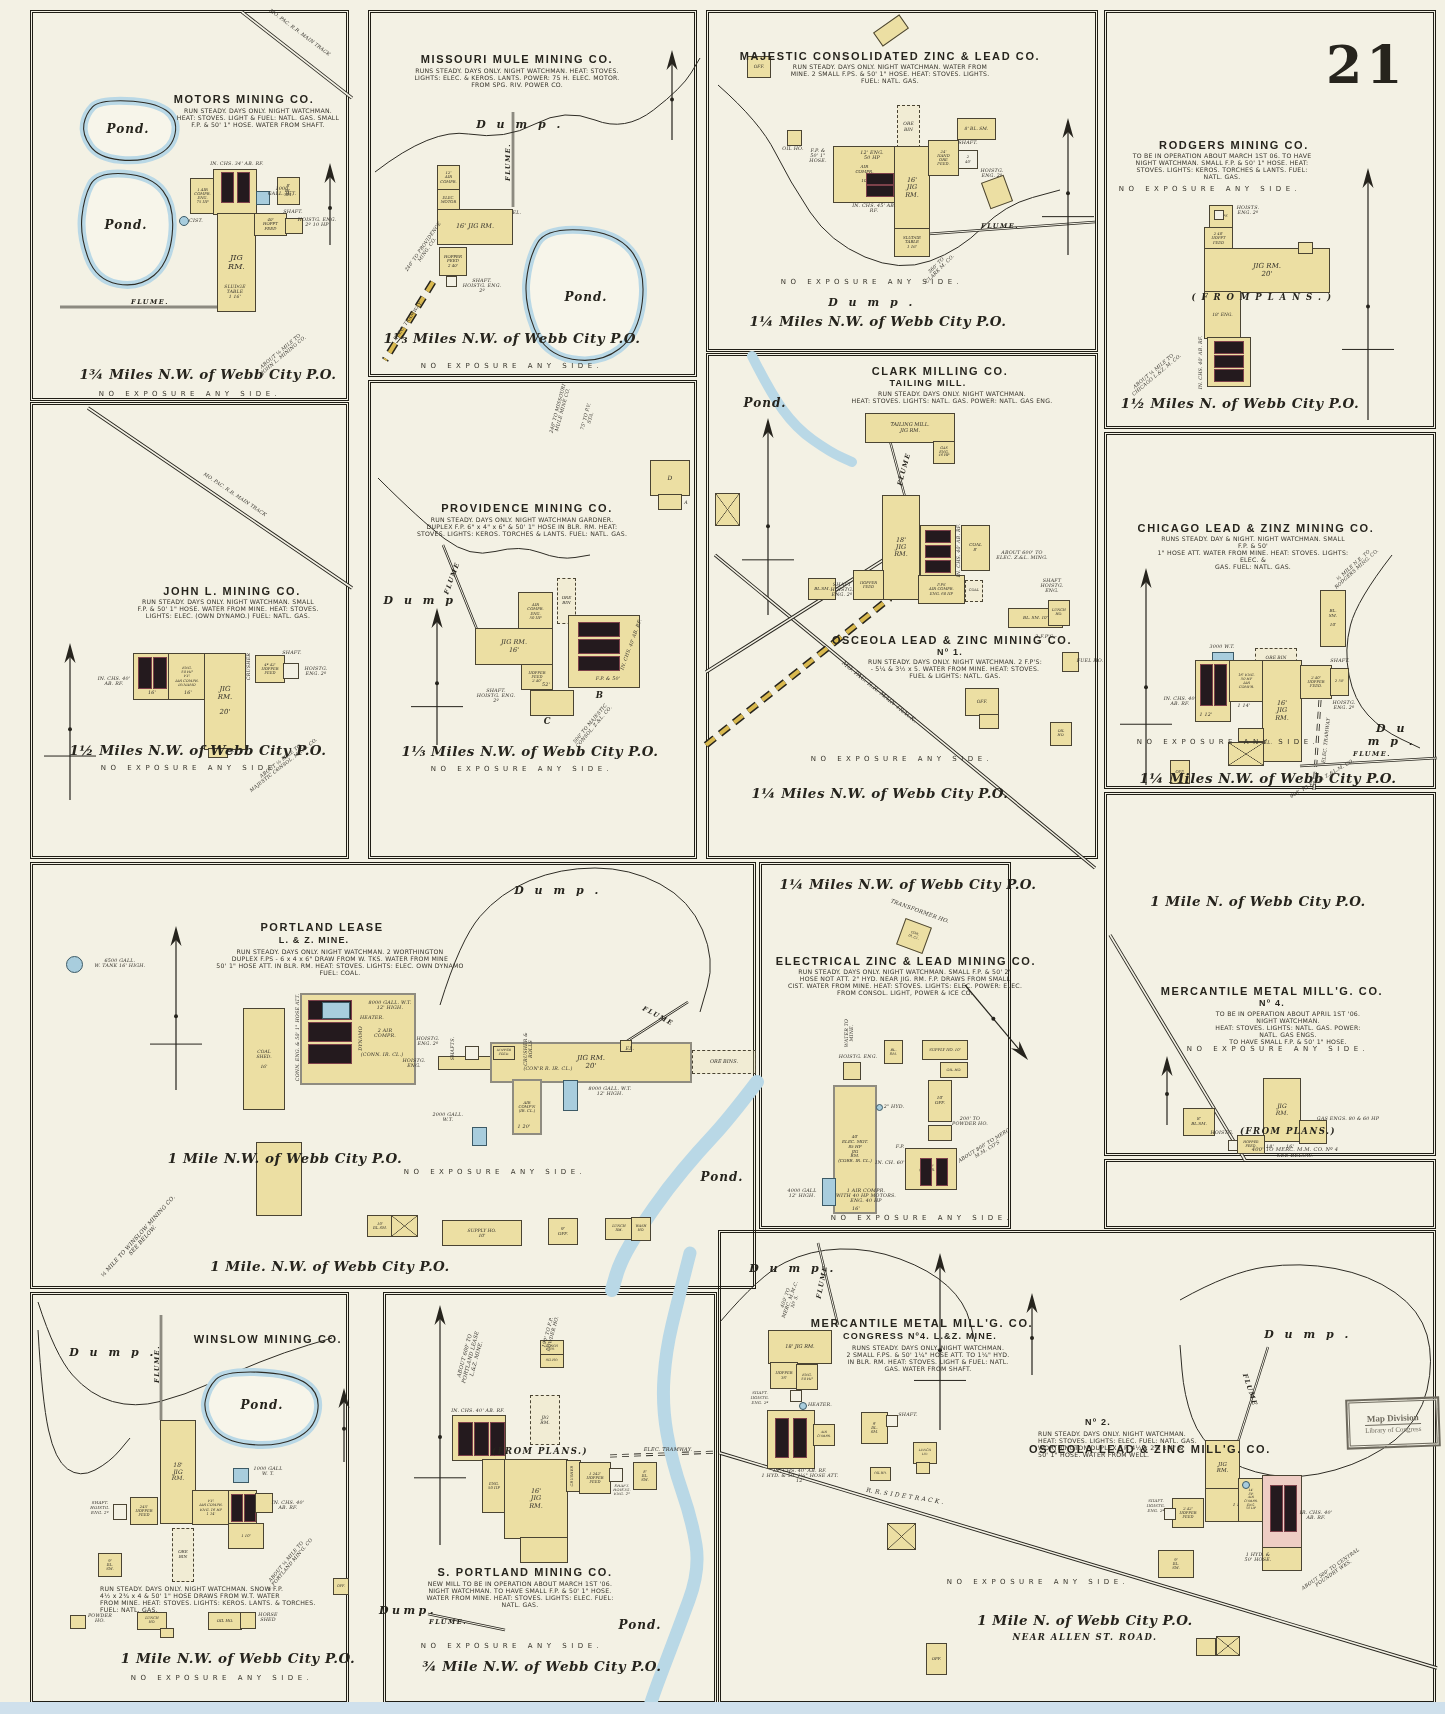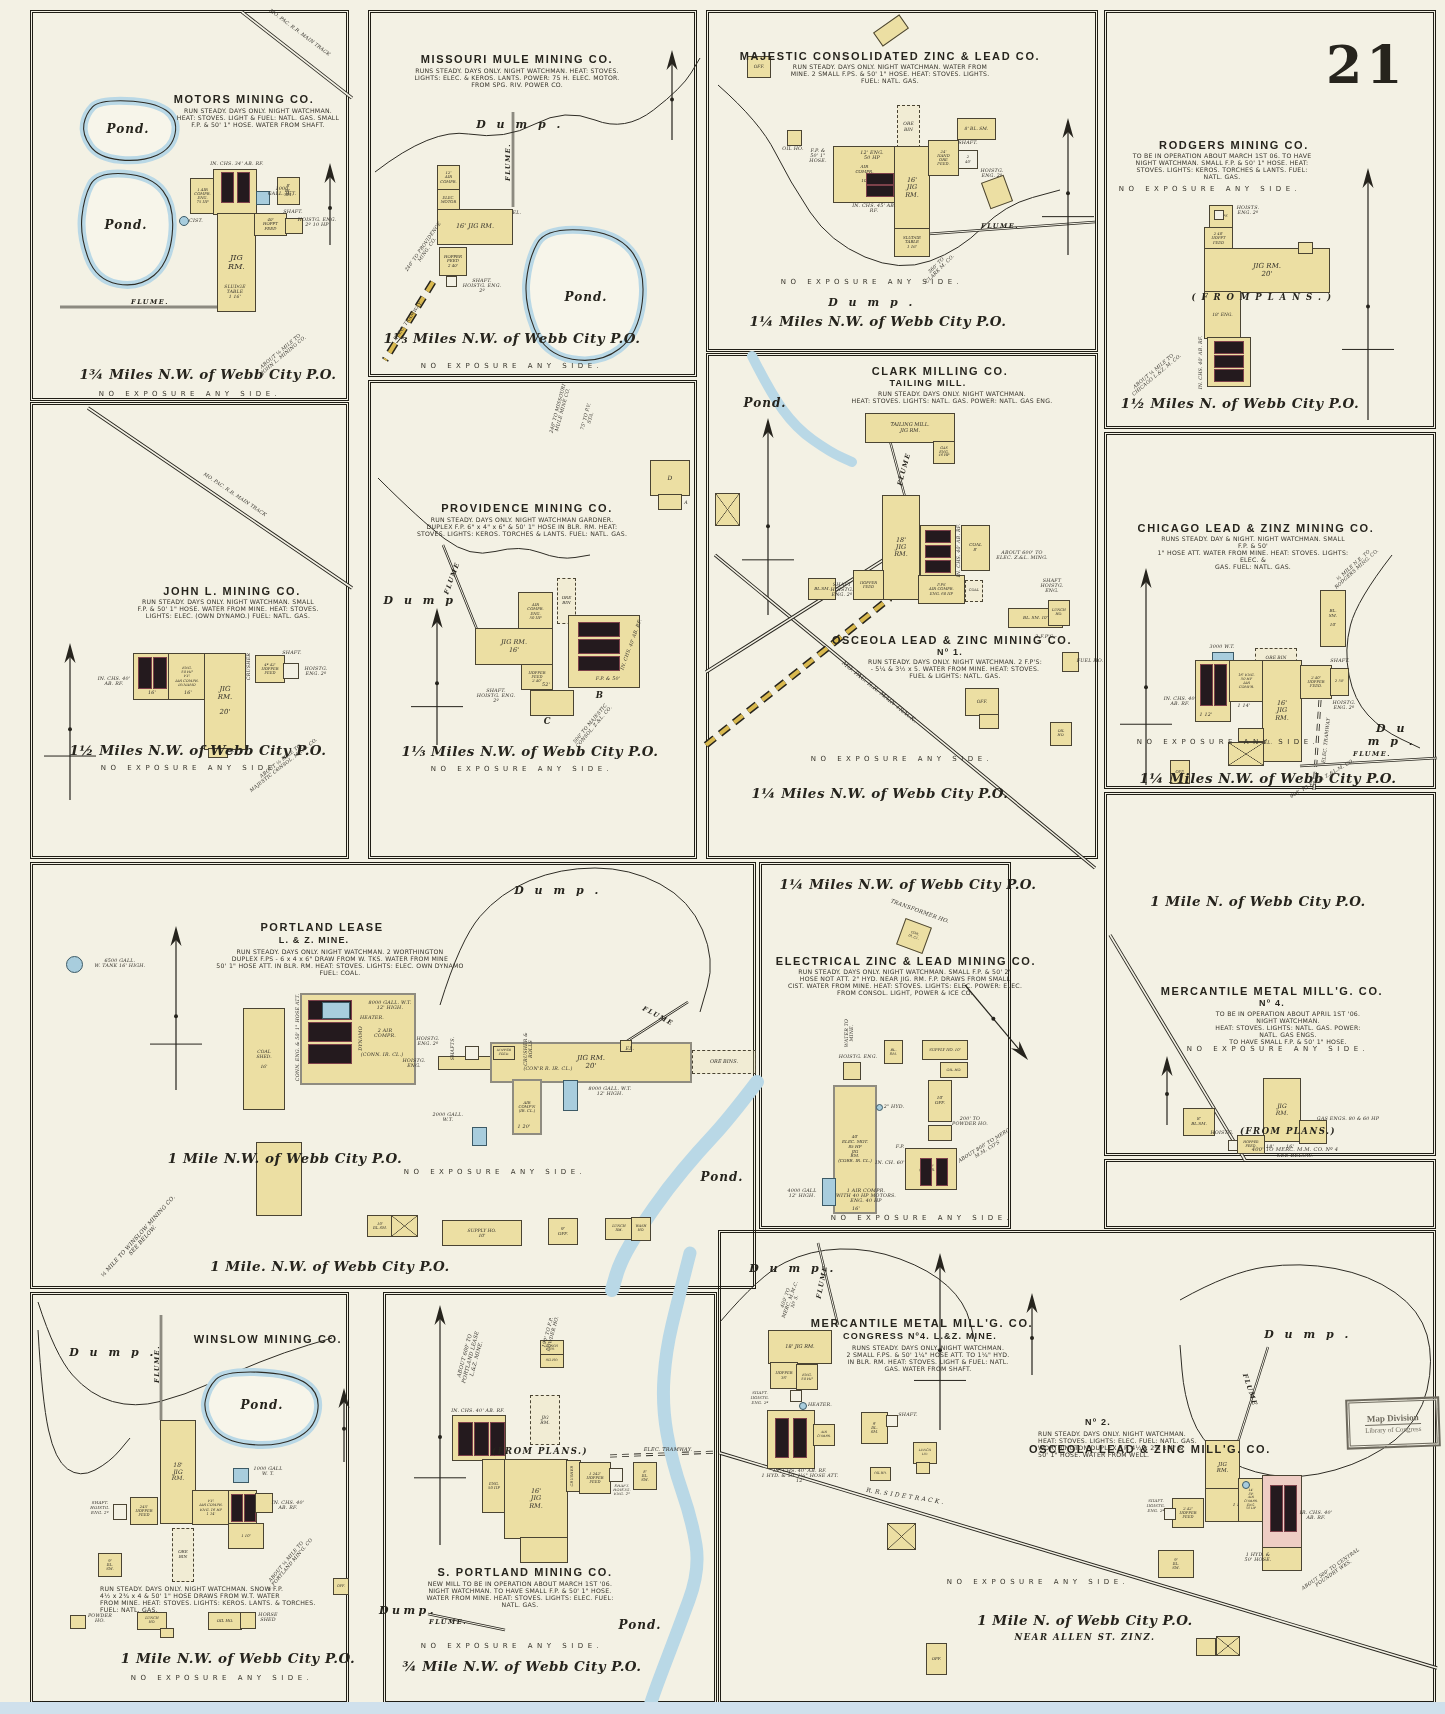--- a/index.html
+++ b/index.html
@@ -895,21 +895,21 @@
     <div class="t tiny" style="font-size: 5px; left: 668px; top: 1446px; transform: translateX(-50%);">ELEC. TRAMWAY.</div>
     <div class="t pond" style="left: 640px; top: 1618px; transform: translateX(-50%);">Pond.</div>
     <div class="t dump" style="left: 408px; top: 1604px; transform: translateX(-50%);">Dump.</div>
     <div class="t flu" style="left: 448px; top: 1618px; transform: translateX(-50%);">FLUME.</div>
     <div class="t title" style="left: 525px; top: 1566px; transform: translateX(-50%);">S. PORTLAND MINING CO.</div>
     <div class="t desc" style="left: 520px; top: 1580px; transform: translateX(-50%);">NEW MILL TO BE IN OPERATION ABOUT MARCH 1ST '06.
 NIGHT WATCHMAN. TO HAVE SMALL F.P. &amp; 50' 1" HOSE.
 WATER FROM MINE. HEAT: STOVES. LIGHTS: ELEC. FUEL:
 NATL. GAS.</div>
     <div class="t noexp" style="left: 512px; top: 1642px; transform: translateX(-50%);">NO  EXPOSURE  ANY  SIDE.</div>
-    <div class="t cap" style="left: 522px; top: 1658px; transform: translateX(-50%);">¾ Mile N.W. of Webb City P.O.</div>
+    <div class="t cap" style="left: 542px; top: 1658px; transform: translateX(-50%);">¾ Mile N.W. of Webb City P.O.</div>
     <div class="panel" style="left: 718px; top: 1230px; width: 712px; height: 468px;"></div>
     <div class="t dump" style="left: 793px; top: 1262px; transform: translateX(-50%);">D u m p .</div>
     <div class="t flu" style="left: 822px; top: 1278px; transform: translateX(-50%) rotate(-78deg);">FLUME</div>
     <div class="t tiny" style="left: 790px; top: 1292px; transform: translateX(-50%) rotate(-70deg);">400' TO
 MERC. M.M.C.
 Nº 5.</div>
     <div class="t title" style="left: 922px; top: 1317px; transform: translateX(-50%);">MERCANTILE METAL MILL'G. CO.</div>
     <div class="t title2" style="left: 920px; top: 1331px; transform: translateX(-50%);">CONGRESS Nº4. L.&amp;Z. MINE.</div>
     <div class="t desc" style="left: 928px; top: 1344px; transform: translateX(-50%);">RUNS STEADY. DAYS ONLY. NIGHT WATCHMAN.
 2 SMALL F.PS. &amp; 50' 1¼" HOSE ATT. TO 1¼" HYD.
@@ -957,21 +957,21 @@
     <div class="b" style="left: 870px; top: 1467px; width: 19px; height: 12px;">
       <span class="lbl" style="font-size: 3px;">OIL HO.</span>
     </div>
     <div class="t tiny" style="font-size: 6px; left: 905px; top: 1492px; transform: translateX(-50%) rotate(9deg);">R. R.   S I D E    T R A C K .</div>
     <div class="b xb" style="left: 887px; top: 1523px; width: 27px; height: 25px;"></div>
     <div class="t noexp" style="left: 1038px; top: 1578px; transform: translateX(-50%);">NO   EXPOSURE   ANY   SIDE.</div>
     <div class="b" style="left: 926px; top: 1643px; width: 19px; height: 30px;">
       <span class="lbl" style="font-size: 4px;">OFF.</span>
     </div>
     <div class="t cap" style="left: 1085px; top: 1612px; transform: translateX(-50%);">1 Mile N. of Webb City P.O.</div>
-    <div class="t cap2" style="left: 1085px; top: 1632px; transform: translateX(-50%);">NEAR ALLEN ST. ZINZ.</div>
+    <div class="t cap2" style="left: 1085px; top: 1632px; transform: translateX(-50%);">NEAR ALLEN ST. ROAD.</div>
     <div class="t title" style="left: 1150px; top: 1443px; transform: translateX(-50%);">OSCEOLA LEAD &amp; ZINC MILL'G. CO.</div>
     <div class="t title2" style="left: 1098px; top: 1417px; transform: translateX(-50%);">Nº 2.</div>
     <div class="t desc" style="text-align: left; left: 1038px; top: 1430px;">RUN STEADY. DAYS ONLY. NIGHT WATCHMAN.
 HEAT: STOVES. LIGHTS: ELEC. FUEL: NATL. GAS.
 WORTHINGTON DUPLEX F.P. 4½ x 2¾ x 4" &amp;
 50' 1" HOSE. WATER FROM WELL.</div>
     <div class="t dump" style="left: 1308px; top: 1328px; transform: translateX(-50%);">D u m p .</div>
     <div class="t flu" style="left: 1250px; top: 1386px; transform: translateX(-50%) rotate(72deg);">FLUME</div>
     <div class="stamp" style="left: 1346px; top: 1398px; width: 90px; height: 46px;">
       <div>Map Division</div>

